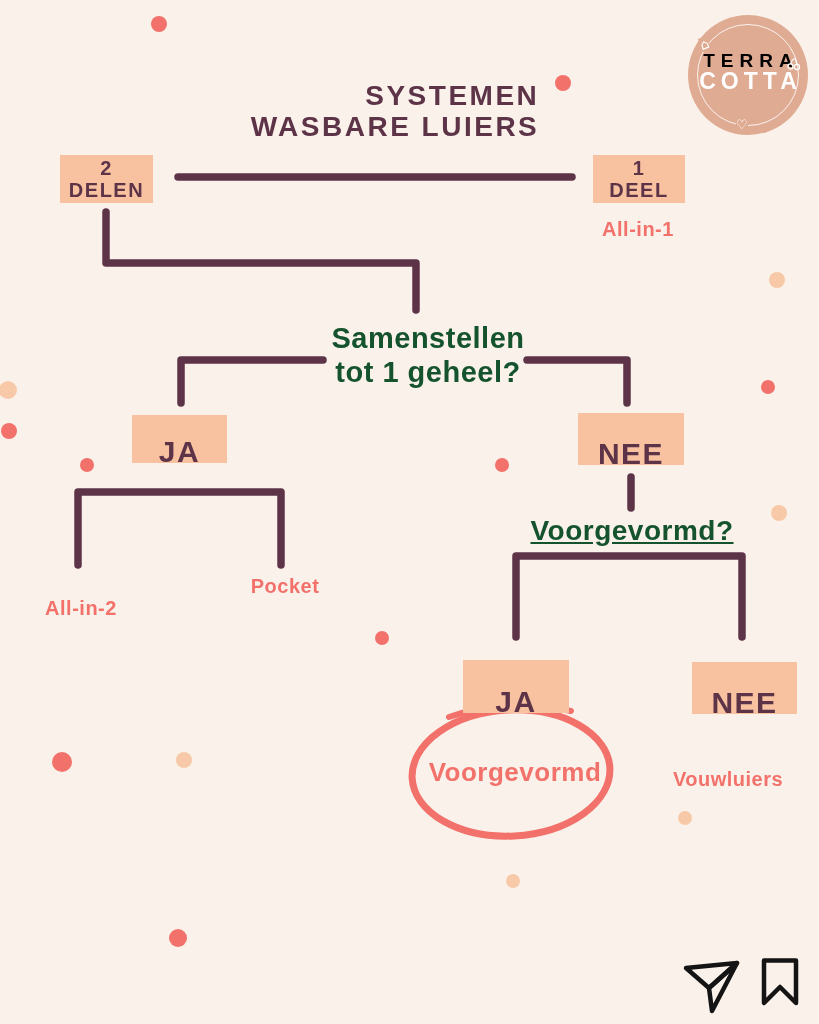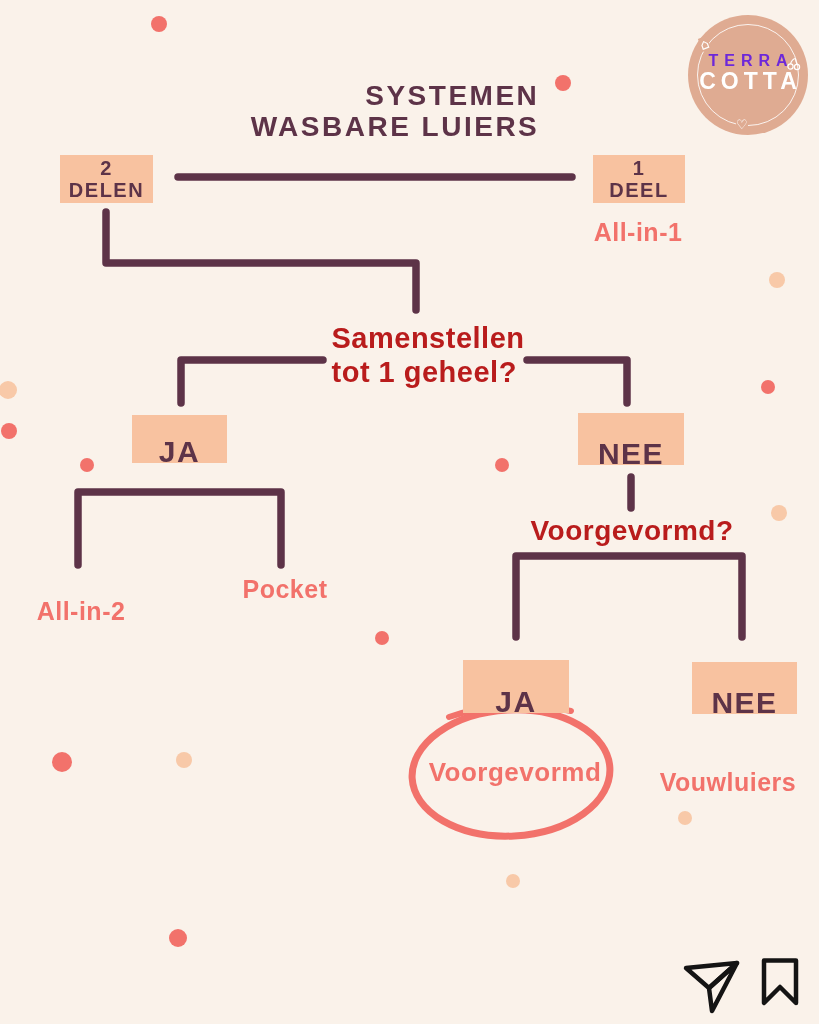--- a/index.html
+++ b/index.html
@@ -17,42 +17,42 @@
   
   .node{
     position:absolute;background:#f8c2a0;color:#5d3348;font-weight:700;
     display:flex;flex-direction:column;align-items:center;justify-content:center;
     text-align:center;letter-spacing:1.5px;line-height:22px;font-size:20px;
   }
   .node.big{font-size:30px;justify-content:flex-end;}
   
   .lbl{
     position:absolute;transform:translateX(-50%);color:#f2726b;font-weight:700;
-    font-size:25px;white-space:nowrap;letter-spacing:0.5px;
+    font-size:20px;white-space:nowrap;letter-spacing:0.5px;
   }
   
   .q{
-    position:absolute;transform:translateX(-50%);color:#b91c1c;font-weight:700;
-    text-align:left;white-space:nowrap;font-size:29px;line-height:34px;letter-spacing:0.5px;
+    position:absolute;transform:translateX(-50%);color:#14532d;font-weight:700;
+    text-align:center;white-space:nowrap;font-size:29px;line-height:34px;letter-spacing:0.5px;
   }
   
   .dot{position:absolute;border-radius:50%;}
   .dot.coral{background:#f2726b;}
   .dot.peach{background:#f8c9a8;}
   
   .logo{
     position:absolute;left:688px;top:15px;width:120px;height:120px;border-radius:50%;
     background:#dfab92;display:flex;flex-direction:column;align-items:center;
     justify-content:center;padding-bottom:6px;box-sizing:border-box;
   }
   .logo-ring{
     position:absolute;left:9px;top:9px;right:9px;bottom:9px;border-radius:50%;
     border:1.5px solid rgba(255,255,255,0.85);
   }
-  .logo-terra{color:#6d28d9;font-weight:700;font-size:16px;letter-spacing:6px;margin-left:6px;line-height:18px;}
+  .logo-terra{color:#000000;font-weight:700;font-size:19px;letter-spacing:6px;margin-left:6px;line-height:18px;}
   .logo-cotta{color:#ffffff;font-weight:700;font-size:23px;letter-spacing:5px;margin-left:5px;line-height:23px;}
   .logo-glyph{position:absolute;color:#ffffff;background:#dfab92;line-height:1;font-family:"DejaVu Sans",sans-serif;}
   
   .action{position:absolute;cursor:pointer;}
 </style>
 </head>
 <body>
 
 <div class="canvas">
 
@@ -110,21 +110,21 @@
     <div>JA</div>
   </div>
   <div class="node big" style="left:692px;top:662px;width:105px;height:52px;">
     <div>NEE</div>
   </div>
 
   <div class="q" style="left:428px;top:321px;">
     <div>Samenstellen</div>
     <div>tot 1 geheel?</div>
   </div>
-  <div class="q" style="left:632px;top:514px;font-size:28px;">Voorgevormd?</div>
+  <div class="q" style="left:632px;top:514px;font-size:28px;text-decoration:underline;">Voorgevormd?</div>
 
   <div class="lbl" style="left:638px;top:218px;">All-in-1</div>
   <div class="lbl" style="left:81px;top:597px;">All-in-2</div>
   <div class="lbl" style="left:285px;top:575px;">Pocket</div>
   <div class="lbl" style="left:515px;top:757px;font-size:26px;">Voorgevormd</div>
   <div class="lbl" style="left:728px;top:768px;">Vouwluiers</div>
 
   <div class="dot coral" style="left:151px;top:16px;width:16px;height:16px;"></div>
   <div class="dot coral" style="left:555px;top:75px;width:16px;height:16px;"></div>
   <div class="dot peach" style="left:-1px;top:381px;width:18px;height:18px;"></div>

